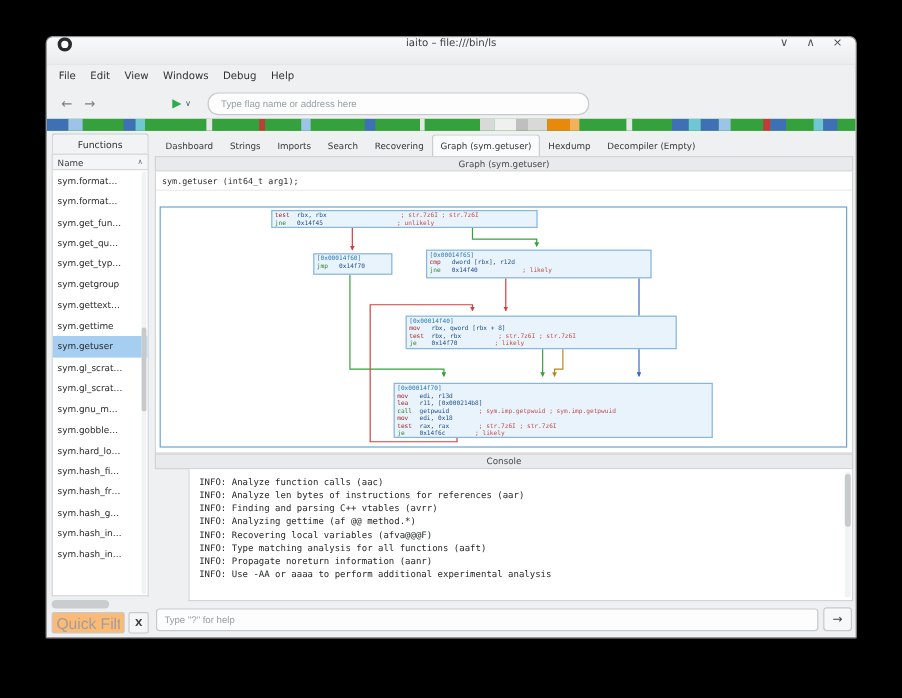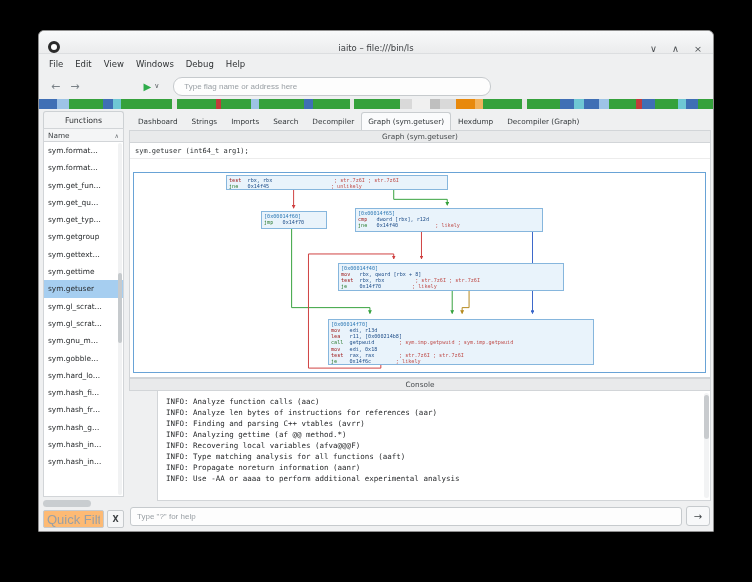--- a/index.html
+++ b/index.html
@@ -2,21 +2,21 @@
 <html><head>
 <meta charset="utf-8">
 <style>
   html,body{margin:0;padding:0;}
   body{width:752px;height:582px;background:#000;position:relative;overflow:hidden;
        font-family:"DejaVu Sans",sans-serif;-webkit-font-smoothing:antialiased;}
   .window{position:absolute;left:38px;top:30px;width:676px;height:502px;background:#eff0f1;
           border:1px solid #8f8f8f;border-radius:6px 6px 1px 1px;box-shadow:0 10px 34px rgba(0,0,0,.65);
           display:flex;flex-direction:column;box-sizing:border-box;overflow:hidden;}
   
-  .titlebar{height:22px;flex:none;position:relative;display:flex;align-items:flex-end;
+  .titlebar{height:22px;flex:none;position:relative;display:flex;align-items:flex-start;
             background:linear-gradient(#f8f9fa,#ebeced);border-bottom:1px solid #dcdee0;border-radius:5px 5px 0 0;}
   .app-logo{width:12px;height:12px;border-radius:50%;border:3px solid #2b2b2b;box-sizing:border-box;
             background:#fff;margin-left:9px;z-index:1;}
   .title-text{position:absolute;left:0;right:0;text-align:center;font-size:8.5px;color:#3a3d40;}
   .win-controls{margin-left:auto;display:flex;gap:15px;padding-right:11px;z-index:1;}
   .win-btn{font-size:9.5px;color:#4d5154;line-height:1;}
   
   .menubar{height:19px;flex:none;display:flex;align-items:center;padding-left:4px;}
   .menu-item{font-size:8.5px;color:#2f3234;padding:2px 6px;}
   .toolbar{height:26px;flex:none;display:flex;align-items:center;padding:0 8px;}
@@ -194,24 +194,24 @@
         <div class="qf-clear">X</div>
       </div>
     </div>
 
     <div class="main">
       <div class="tabbar" id="tabbar">
           <div class="tab">Dashboard</div>
           <div class="tab">Strings</div>
           <div class="tab">Imports</div>
           <div class="tab">Search</div>
-          <div class="tab">Decompiler</div>
+          <div class="tab">Recovering</div>
           <div class="tab active">Graph (sym.getuser)</div>
           <div class="tab">Hexdump</div>
-          <div class="tab">Decompiler (Graph)</div>
+          <div class="tab">Decompiler (Empty)</div>
         </div>
 
       <div class="panel-title">Graph (sym.getuser)</div>
       <div class="graph-panel">
         <div class="signature">sym.getuser (int64_t arg1);</div>
         <div class="graph-canvas">
           <div class="graph-frame">
             <svg class="edges-svg" id="edges-svg" viewBox="0 0 576 204" preserveAspectRatio="none">
                 <defs>
                   <marker id="arr-red" viewBox="0 0 6 6" markerWidth="4" markerHeight="4" refX="5" refY="3" orient="auto">

